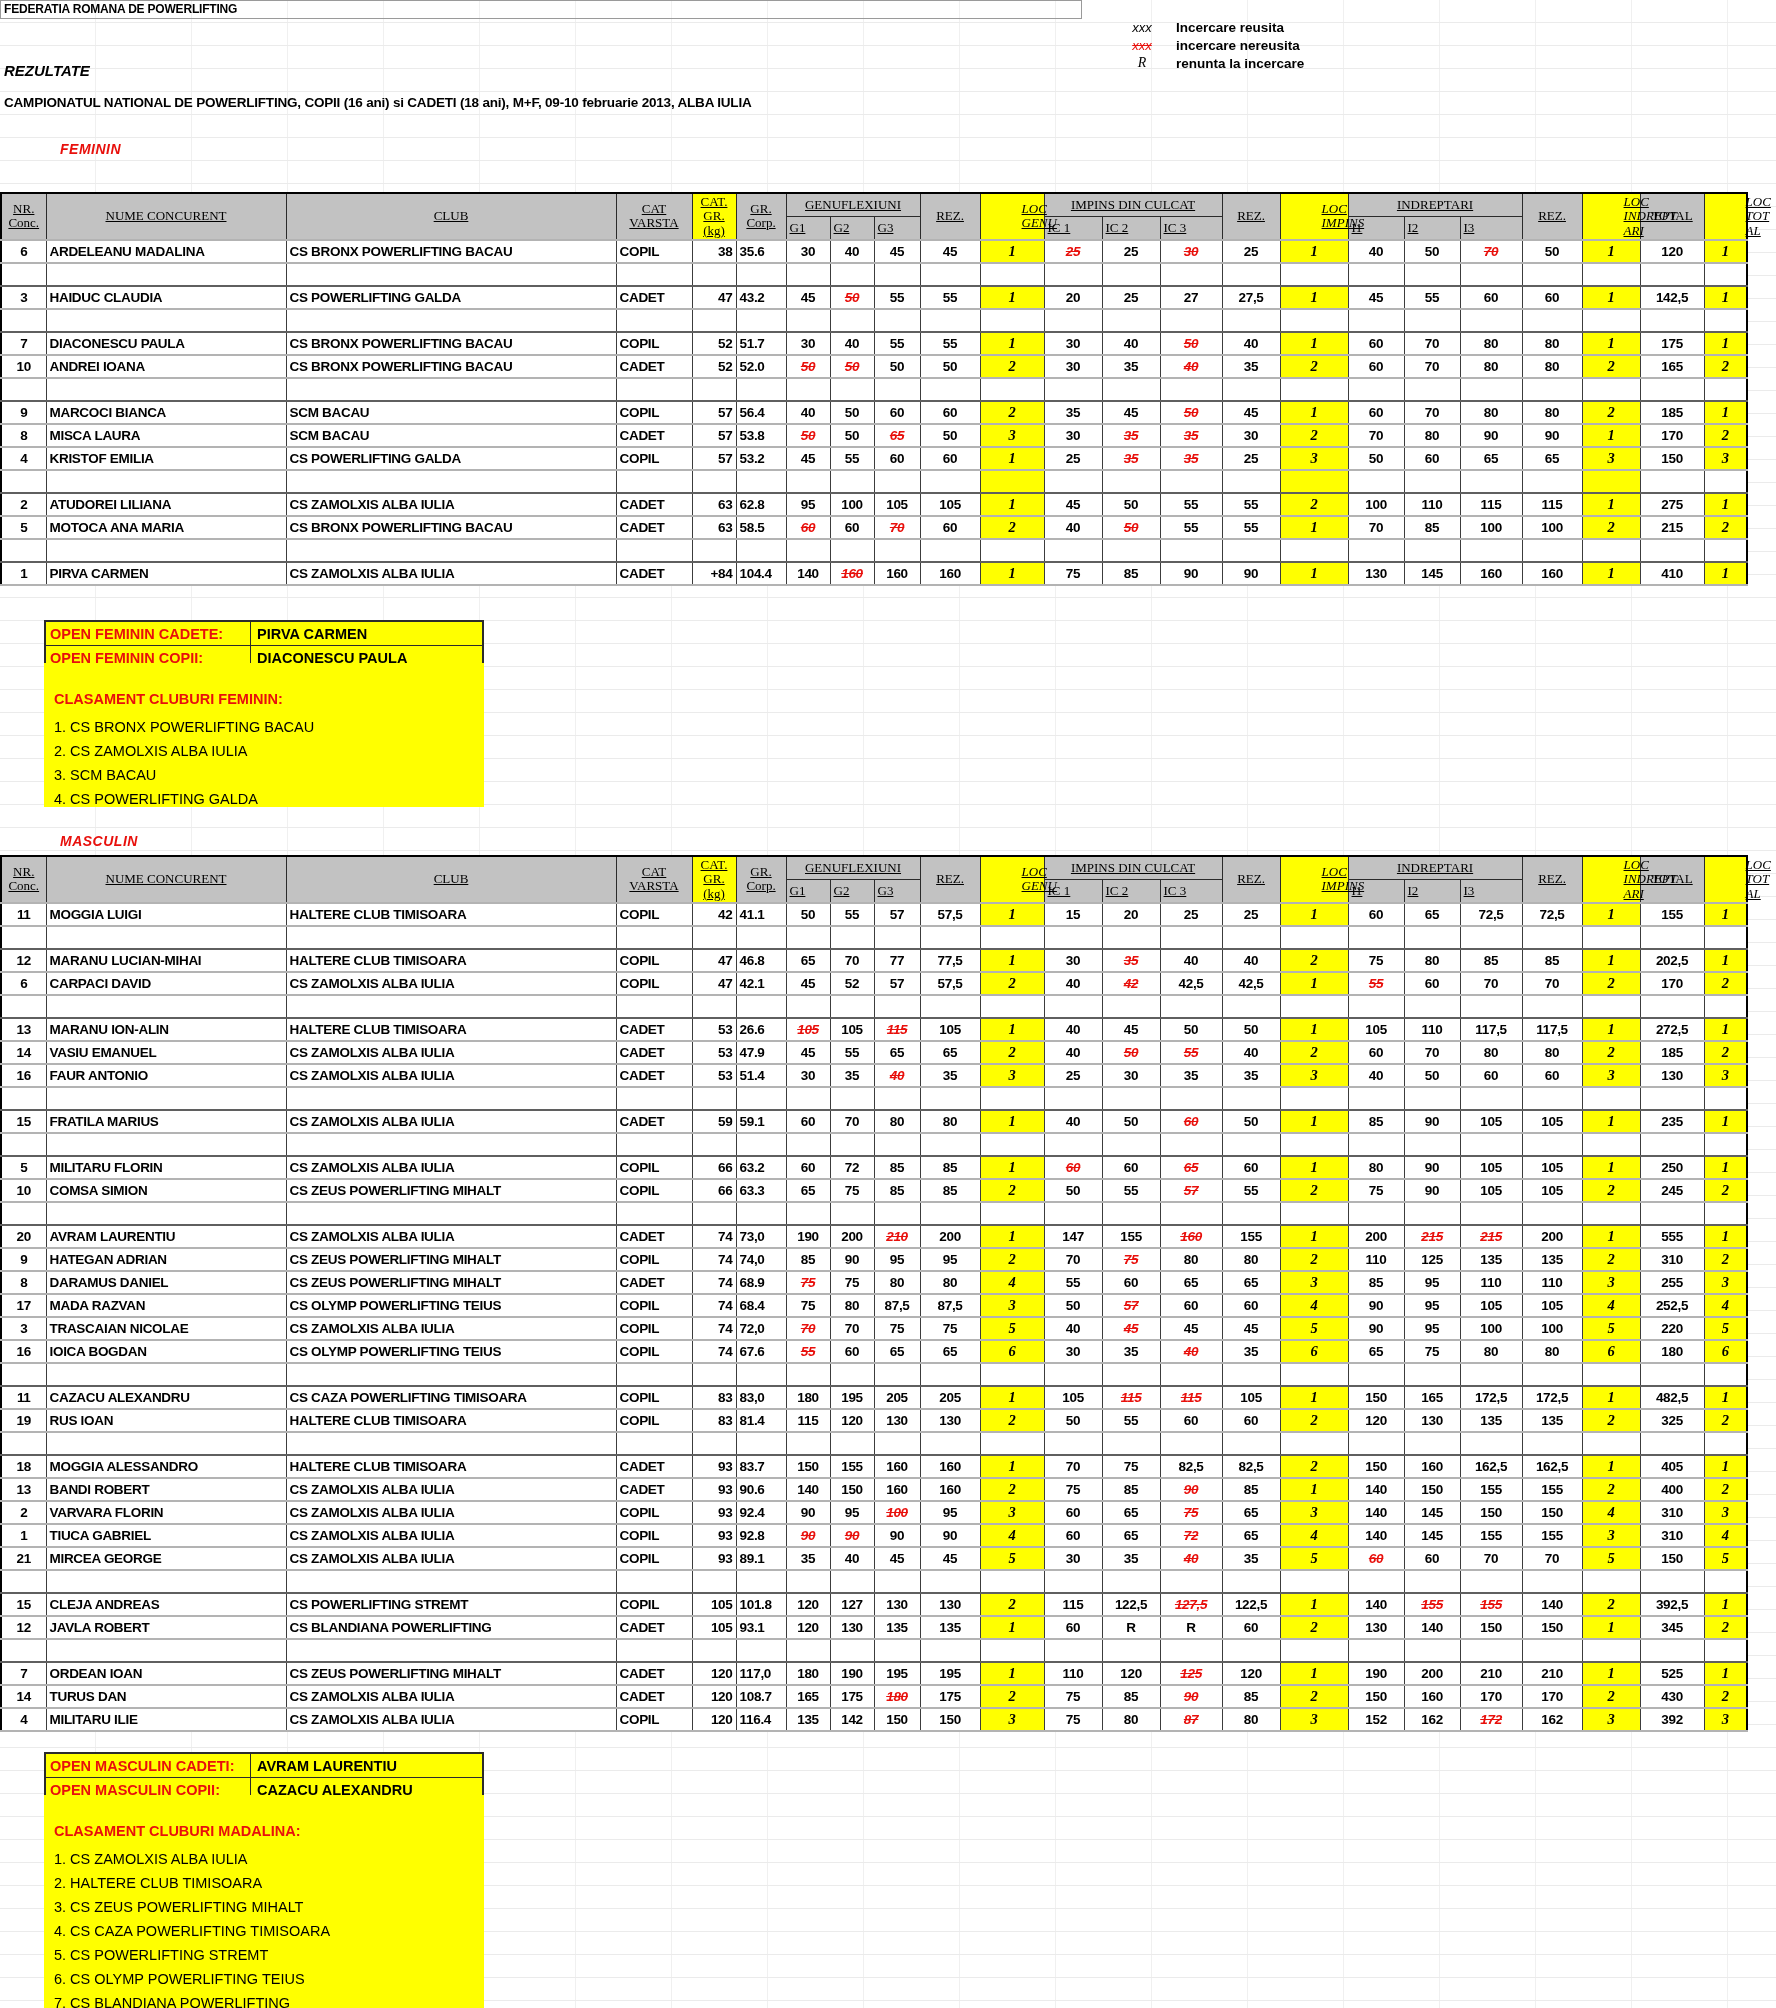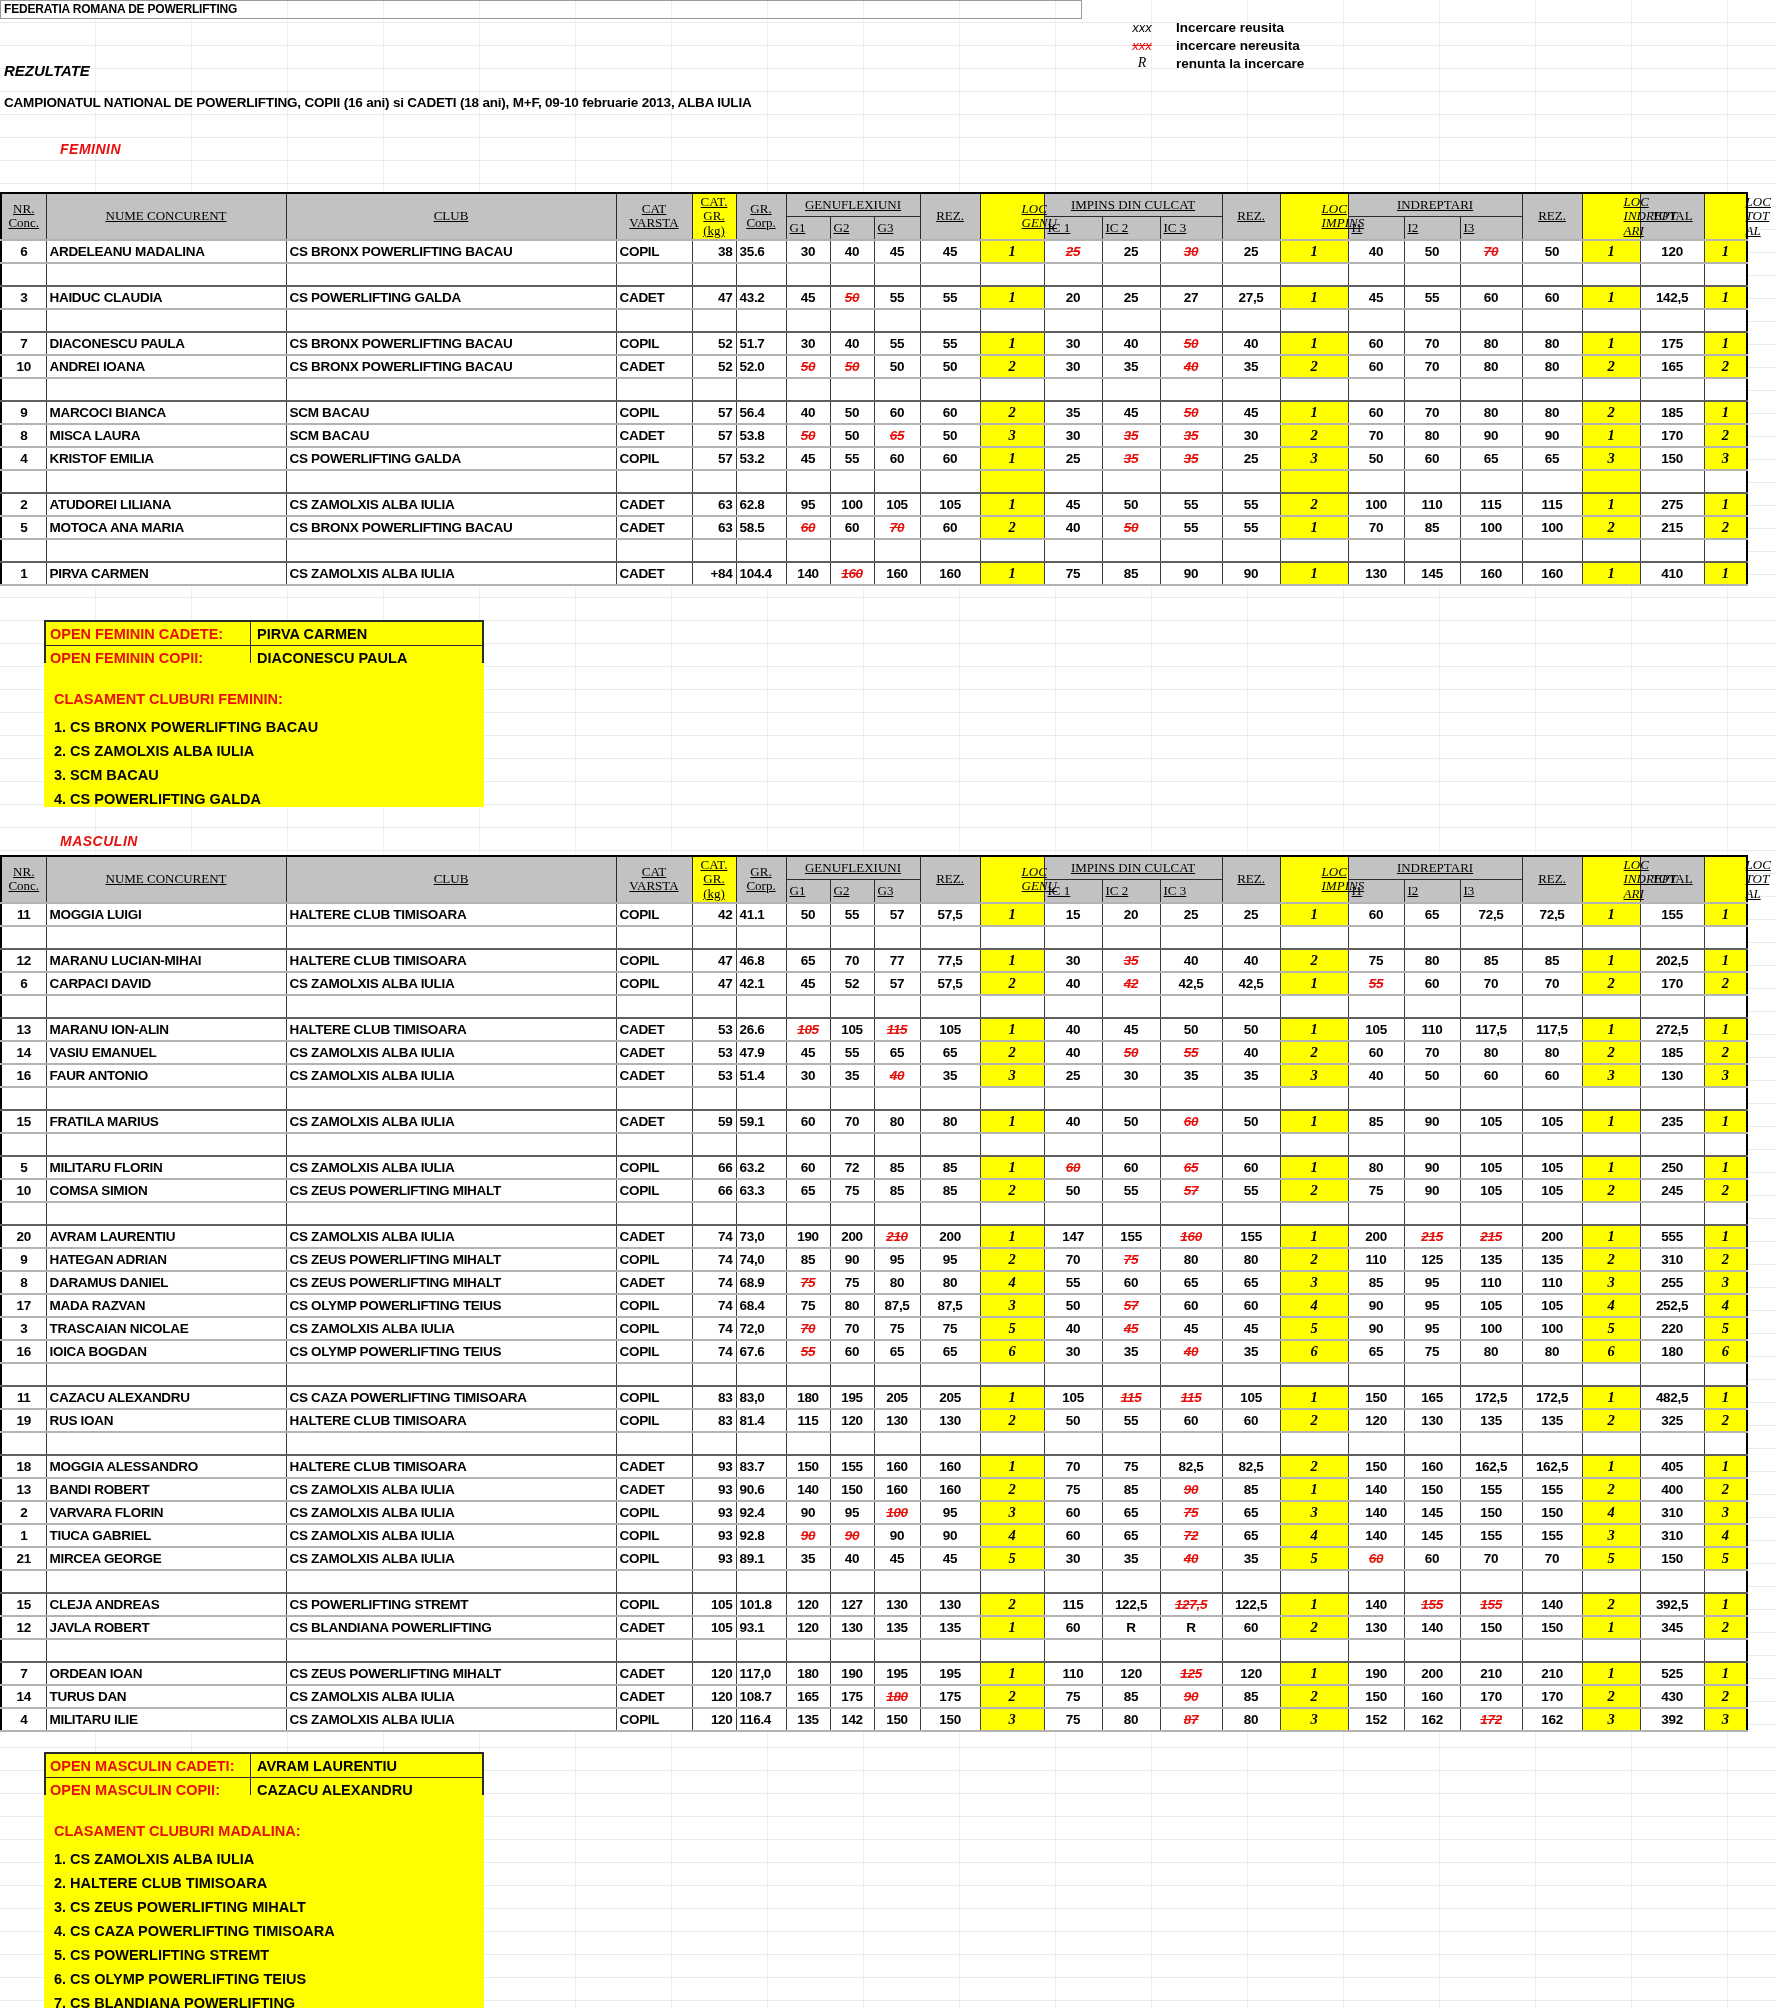--- a/index.html
+++ b/index.html
@@ -54,21 +54,21 @@
   .open-masculin { left:44px; top:1752px; }
   .open-row { display:flex; height:24px; background:#ffff00; border-bottom:1px solid #2b2b2b; align-items:center; }
   .open-row:last-child { border-bottom:none; }
   .open-label { width:205px; color:#e8100c; font-size:14.5px; font-weight:bold; padding:0 4px; border-right:1px solid #2b2b2b; height:100%; display:flex; align-items:center; }
   .open-value { flex:1; font-size:14.5px; font-weight:bold; padding:0 6px; }
 
   .clasament { width:440px; background:#ffff00; padding:28px 10px 10px 10px; }
   .clasament-feminin { left:44px; top:663px; height:144px; }
   .clasament-masculin { left:44px; top:1795px; height:215px; }
   .clasament-title { color:#e8100c; font-size:14.5px; font-weight:bold; margin-bottom:8px; }
-  .clasament-item { font-size:14.5px; font-weight:bold; line-height:24px; }
+  .clasament-item { font-size:14.5px; font-weight:normal; line-height:24px; }
 </style>
 </head>
 <body>
 
 <div class="grid-bg"></div>
 
 <div class="abs org-box"></div>
 <div class="abs org-title">FEDERATIA ROMANA DE POWERLIFTING</div>
 
 <div class="abs legend">

